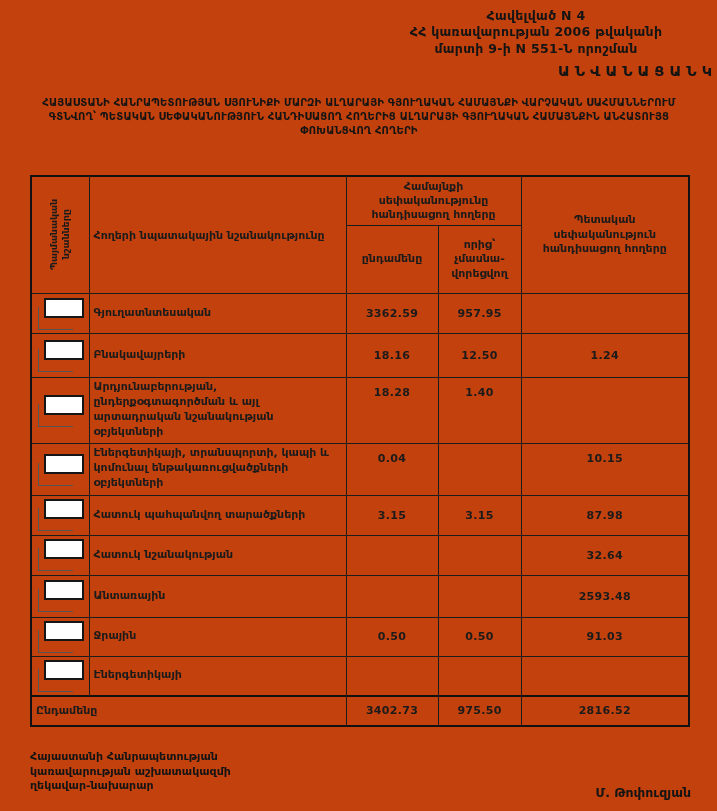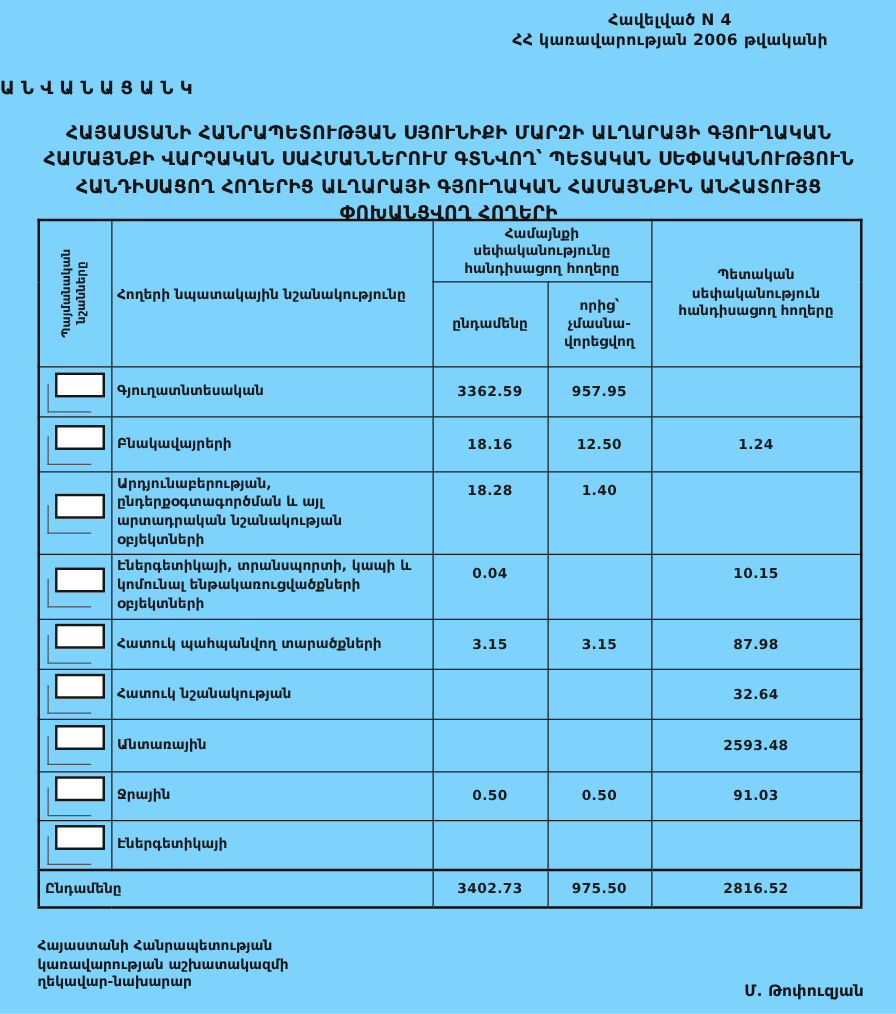--- a/index.html
+++ b/index.html
@@ -1,39 +1,39 @@
 <!DOCTYPE html>
 <html><head>
 <meta charset="utf-8">
 <style>
   html,body{margin:0;padding:0;background:#e8e8e8;}
   .page{
     position:relative;
     width:717px;height:811px;
-    background:#7dd3fc;
+    background:#c2410c;
     font-family:"DejaVu Sans",sans-serif;
     color:#141414;
     overflow:hidden;
     margin:0 auto;
   }
   
   .appendix{
     position:absolute;top:8px;right:6px;width:350px;
     text-align:center;font-weight:bold;font-size:12.5px;line-height:1.3;
     letter-spacing:.3px;
   }
   
   .doc-title{
     position:absolute;top:63px;left:0;width:100%;
-    text-align:left;font-weight:bold;font-size:14.5px;letter-spacing:5px;
+    text-align:right;font-weight:bold;font-size:14.5px;letter-spacing:5px;
   }
   
   .doc-subtitle{
     position:absolute;top:96px;left:34px;width:650px;
-    text-align:center;font-weight:bold;font-size:15px;line-height:1.42;
+    text-align:center;font-weight:bold;font-size:10px;line-height:1.42;
     letter-spacing:.2px;
   }
   
   table.landtable{
     position:absolute;top:175px;left:30px;
     width:658px;border-collapse:collapse;table-layout:fixed;
   }
   table.landtable td,table.landtable th{
     border:1px solid #1c1c1c;
     font-size:11px;font-weight:bold;color:#1b1b1b;
@@ -77,20 +77,21 @@
   }
 </style>
 </head>
 <body>
 
 <div class="page">
 
   <div class="appendix">
     <div>Հավելված N 4</div>
     <div>ՀՀ կառավարության 2006 թվականի</div>
+    <div>մարտի 9-ի  N 551-Ն որոշման</div>
   </div>
 
   <div class="doc-title">ԱՆՎԱՆԱՑԱՆԿ</div>
 
   <div class="doc-subtitle">ՀԱՅԱՍՏԱՆԻ ՀԱՆՐԱՊԵՏՈՒԹՅԱՆ ՍՅՈՒՆԻՔԻ ՄԱՐԶԻ ԱԼՂԱՐԱՅԻ ԳՅՈՒՂԱԿԱՆ ՀԱՄԱՅՆՔԻ ՎԱՐՉԱԿԱՆ ՍԱՀՄԱՆՆԵՐՈՒՄ ԳՏՆՎՈՂ՝ ՊԵՏԱԿԱՆ ՍԵՓԱԿԱՆՈՒԹՅՈՒՆ ՀԱՆԴԻՍԱՑՈՂ ՀՈՂԵՐԻՑ ԱԼՂԱՐԱՅԻ ԳՅՈՒՂԱԿԱՆ ՀԱՄԱՅՆՔԻՆ ԱՆՀԱՏՈՒՅՑ ՓՈԽԱՆՑՎՈՂ ՀՈՂԵՐԻ</div>
 
   <table class="landtable">
     <colgroup>
       <col style="width:58px">
       <col style="width:257px">

